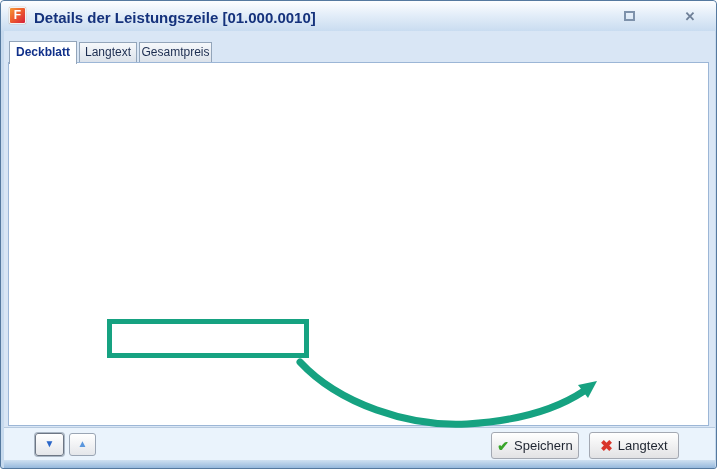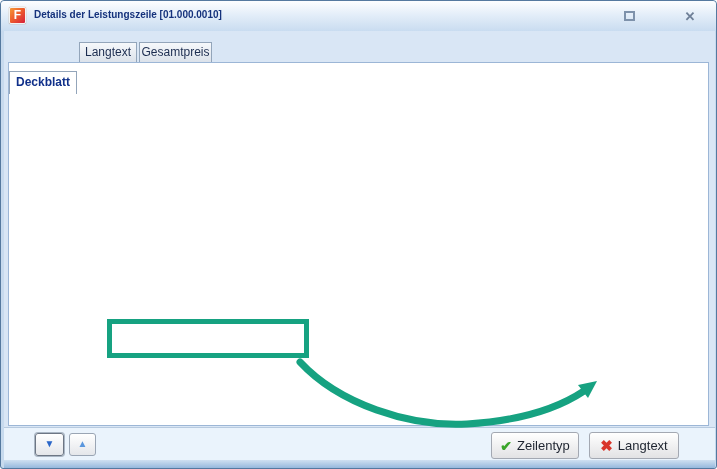--- a/index.html
+++ b/index.html
@@ -22,21 +22,21 @@
   }
   .app-icon {
     position:absolute; left:8px; top:6px; width:17px; height:17px;
     background:linear-gradient(135deg,#f59a38 0%, #ef5f2c 45%, #d6203c 100%);
     border:1px solid #f2f2f2; border-radius:2px;
     color:#fff; font-weight:bold; font-size:12px; text-align:center; line-height:15px;
     box-shadow:0 0 1px #99652a;
   }
   .window-title {
     position:absolute; left:33px; top:8px;
-    font-size:10px; font-weight:bold; color:#15327c;
+    font-size:15px; font-weight:bold; color:#15327c;
   }
   .win-btn { position:absolute; top:8px; width:22px; height:16px; text-align:center; cursor:pointer; }
   .maximize-glyph {
     display:inline-block; width:11px; height:10px; margin-top:2px;
     border:2px solid #7e92ab; background:transparent;
   }
   .close-glyph { font-size:13px; font-weight:bold; color:#6f8098; line-height:16px; }
   .btn-maximize { left:617px; }
   .btn-close { left:678px; }
 
@@ -55,21 +55,21 @@
   .tab-inactive {
     top:41px; height:26px;
     background:linear-gradient(#f6f8fb,#d4dce6);
     border:1px solid #93a5ba;
     color:#1c2d50; line-height:19px; z-index:1;
   }
   .tab-active {
     top:40px; height:23px;
     background:#fff;
     border:1px solid #93a5ba; border-bottom:none;
-    font-weight:bold; color:#10308a; line-height:21px; z-index:3;margin-top:30px;
+    font-weight:bold; color:#10308a; line-height:21px; z-index:3;
   }
   .tab-page {
     position:absolute; left:7px; top:61px; width:701px; height:364px;
     background:#fff; border:1px solid #9cb6d6; z-index:2;
   }
 
   
   .footer {
     position:absolute; left:3px; top:426px; width:711px; height:33px;
     background:#eaf3fc; border-top:1px solid #b7cadf;
@@ -253,21 +253,21 @@
 
   <div class="lbl pa-label" style="left:445px; top:357px;">Geräte:</div>
   <input class="fld num" style="left: 550px; top: 353px; width: 88px; height: 20px;" value="0,00">
   <div class="eur" style="left:644px; top:357px;">EUR</div>
 
   <div class="footer"></div>
   <div class="nav-btn btn-nav-down"><span>▼</span></div>
   <div class="nav-btn btn-nav-up"><span>▲</span></div>
   <div class="action-btn btn-save">
     <span class="check-glyph">✔</span>
-    <span>Zeilentyp</span>
+    <span>Speichern</span>
   </div>
   <div class="action-btn btn-cancel">
     <span class="cross-glyph">✖</span>
     <span>Langtext</span>
   </div>
   <div class="bottom-edge"></div>
 
   <div class="highlight-rect"></div>
   <svg class="arrow-overlay" width="717" height="469" viewBox="0 0 717 469">
     <path d="M299,361 C338,403 408,426 466,423 C516,420 556,408 583,390" fill="none" stroke="#16a281" stroke-width="7" stroke-linecap="round"></path>

